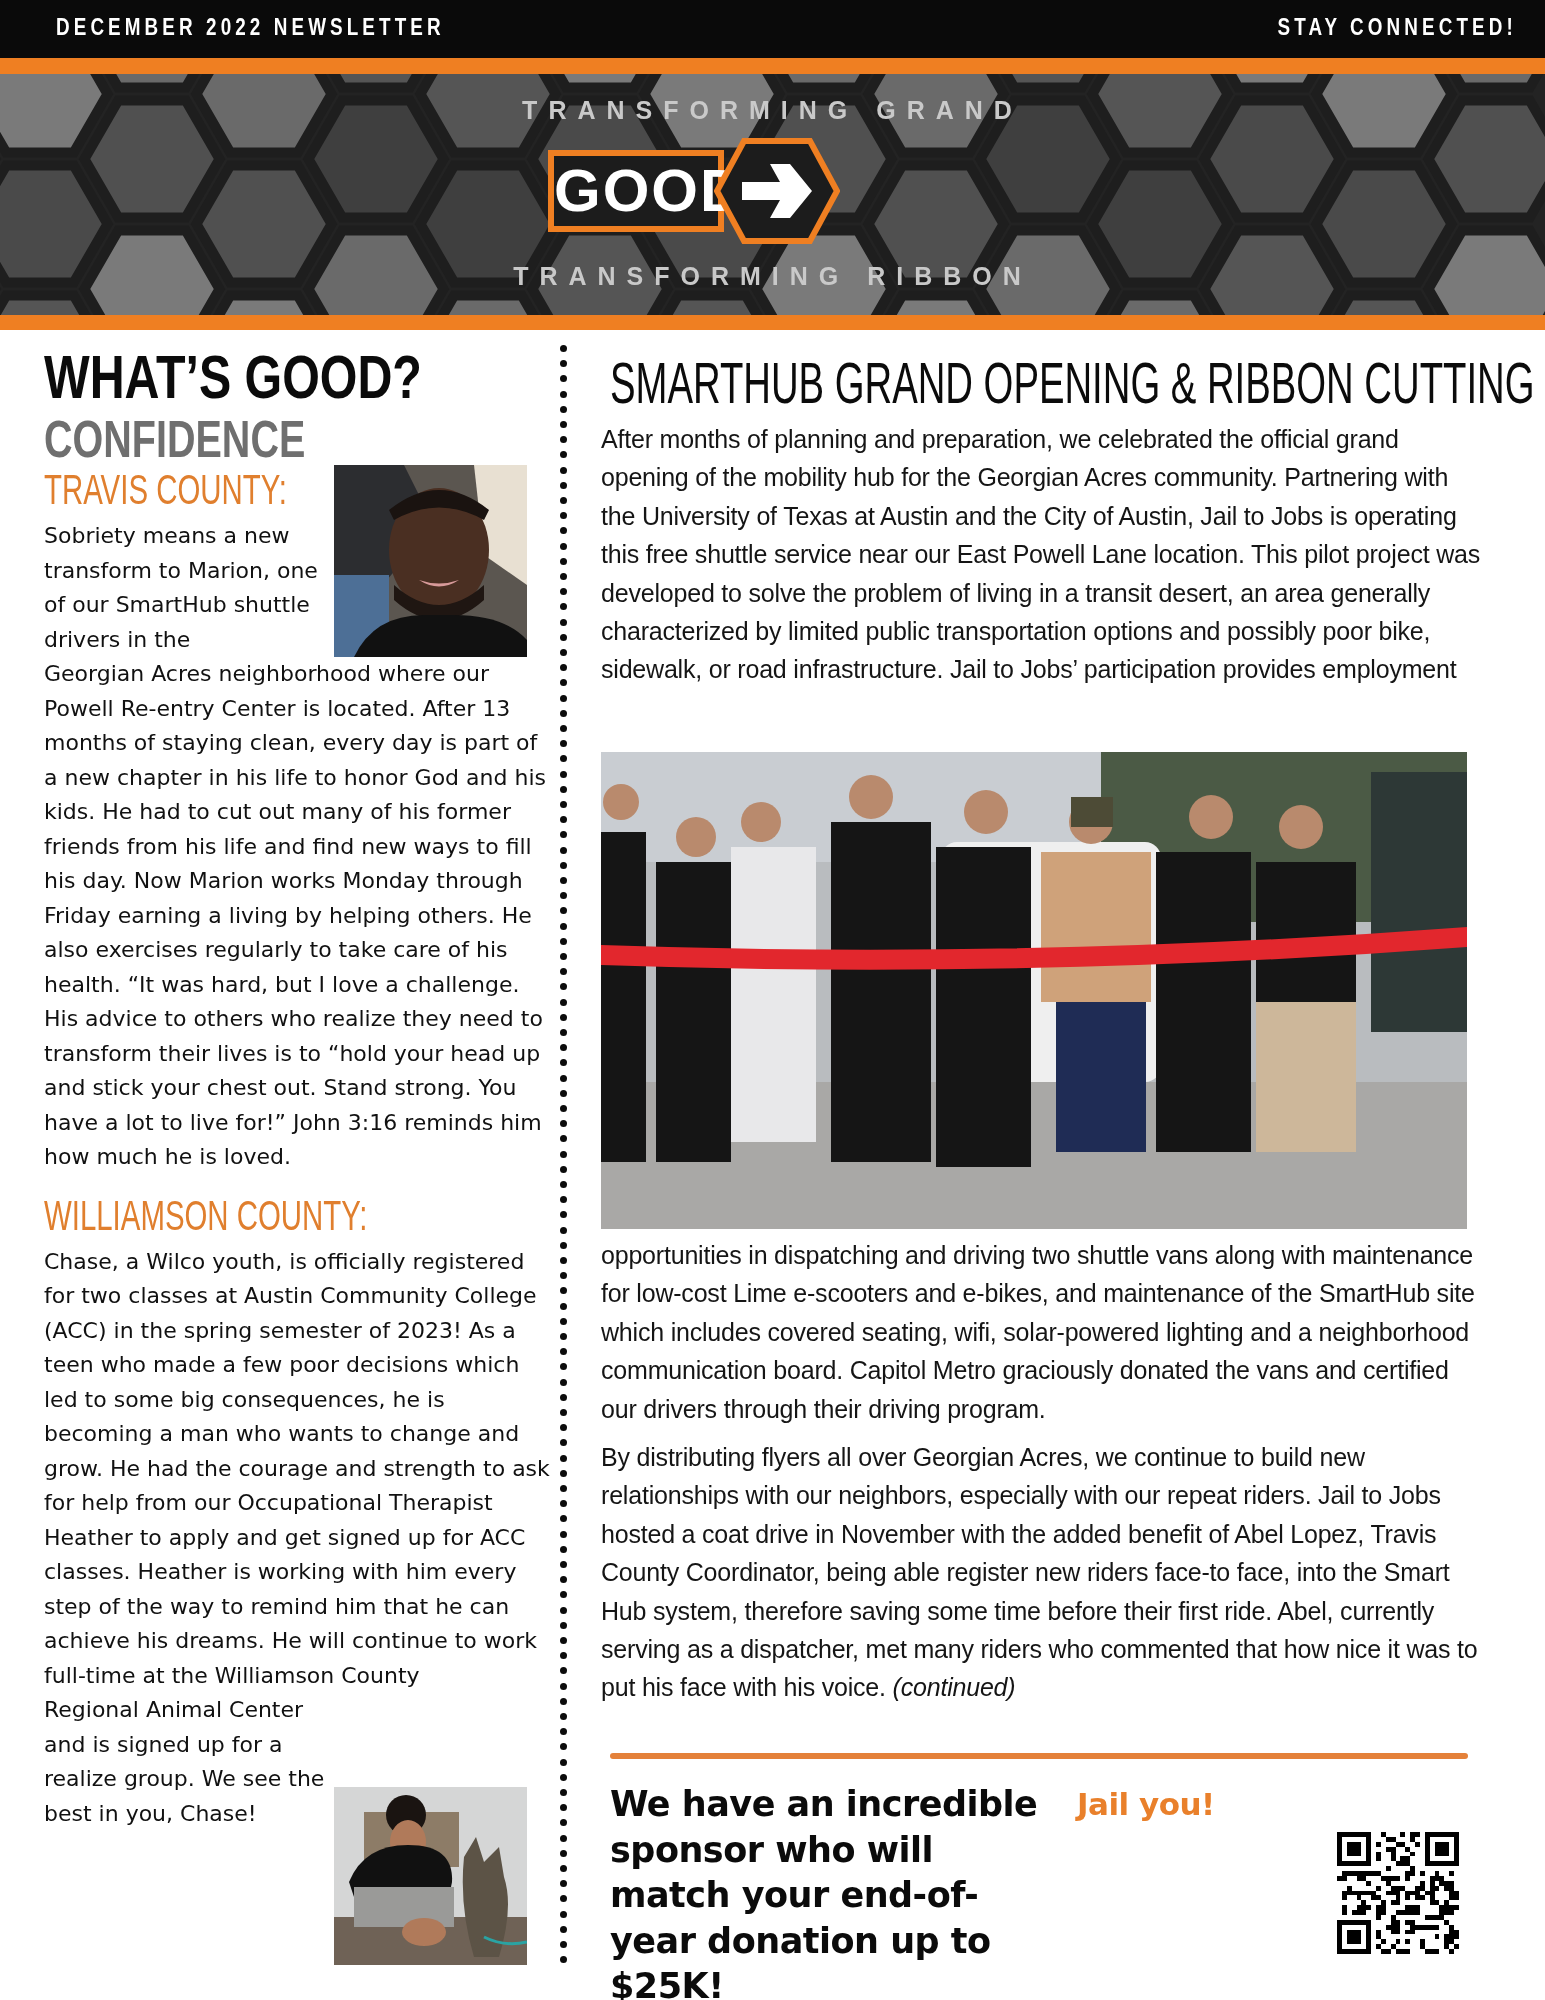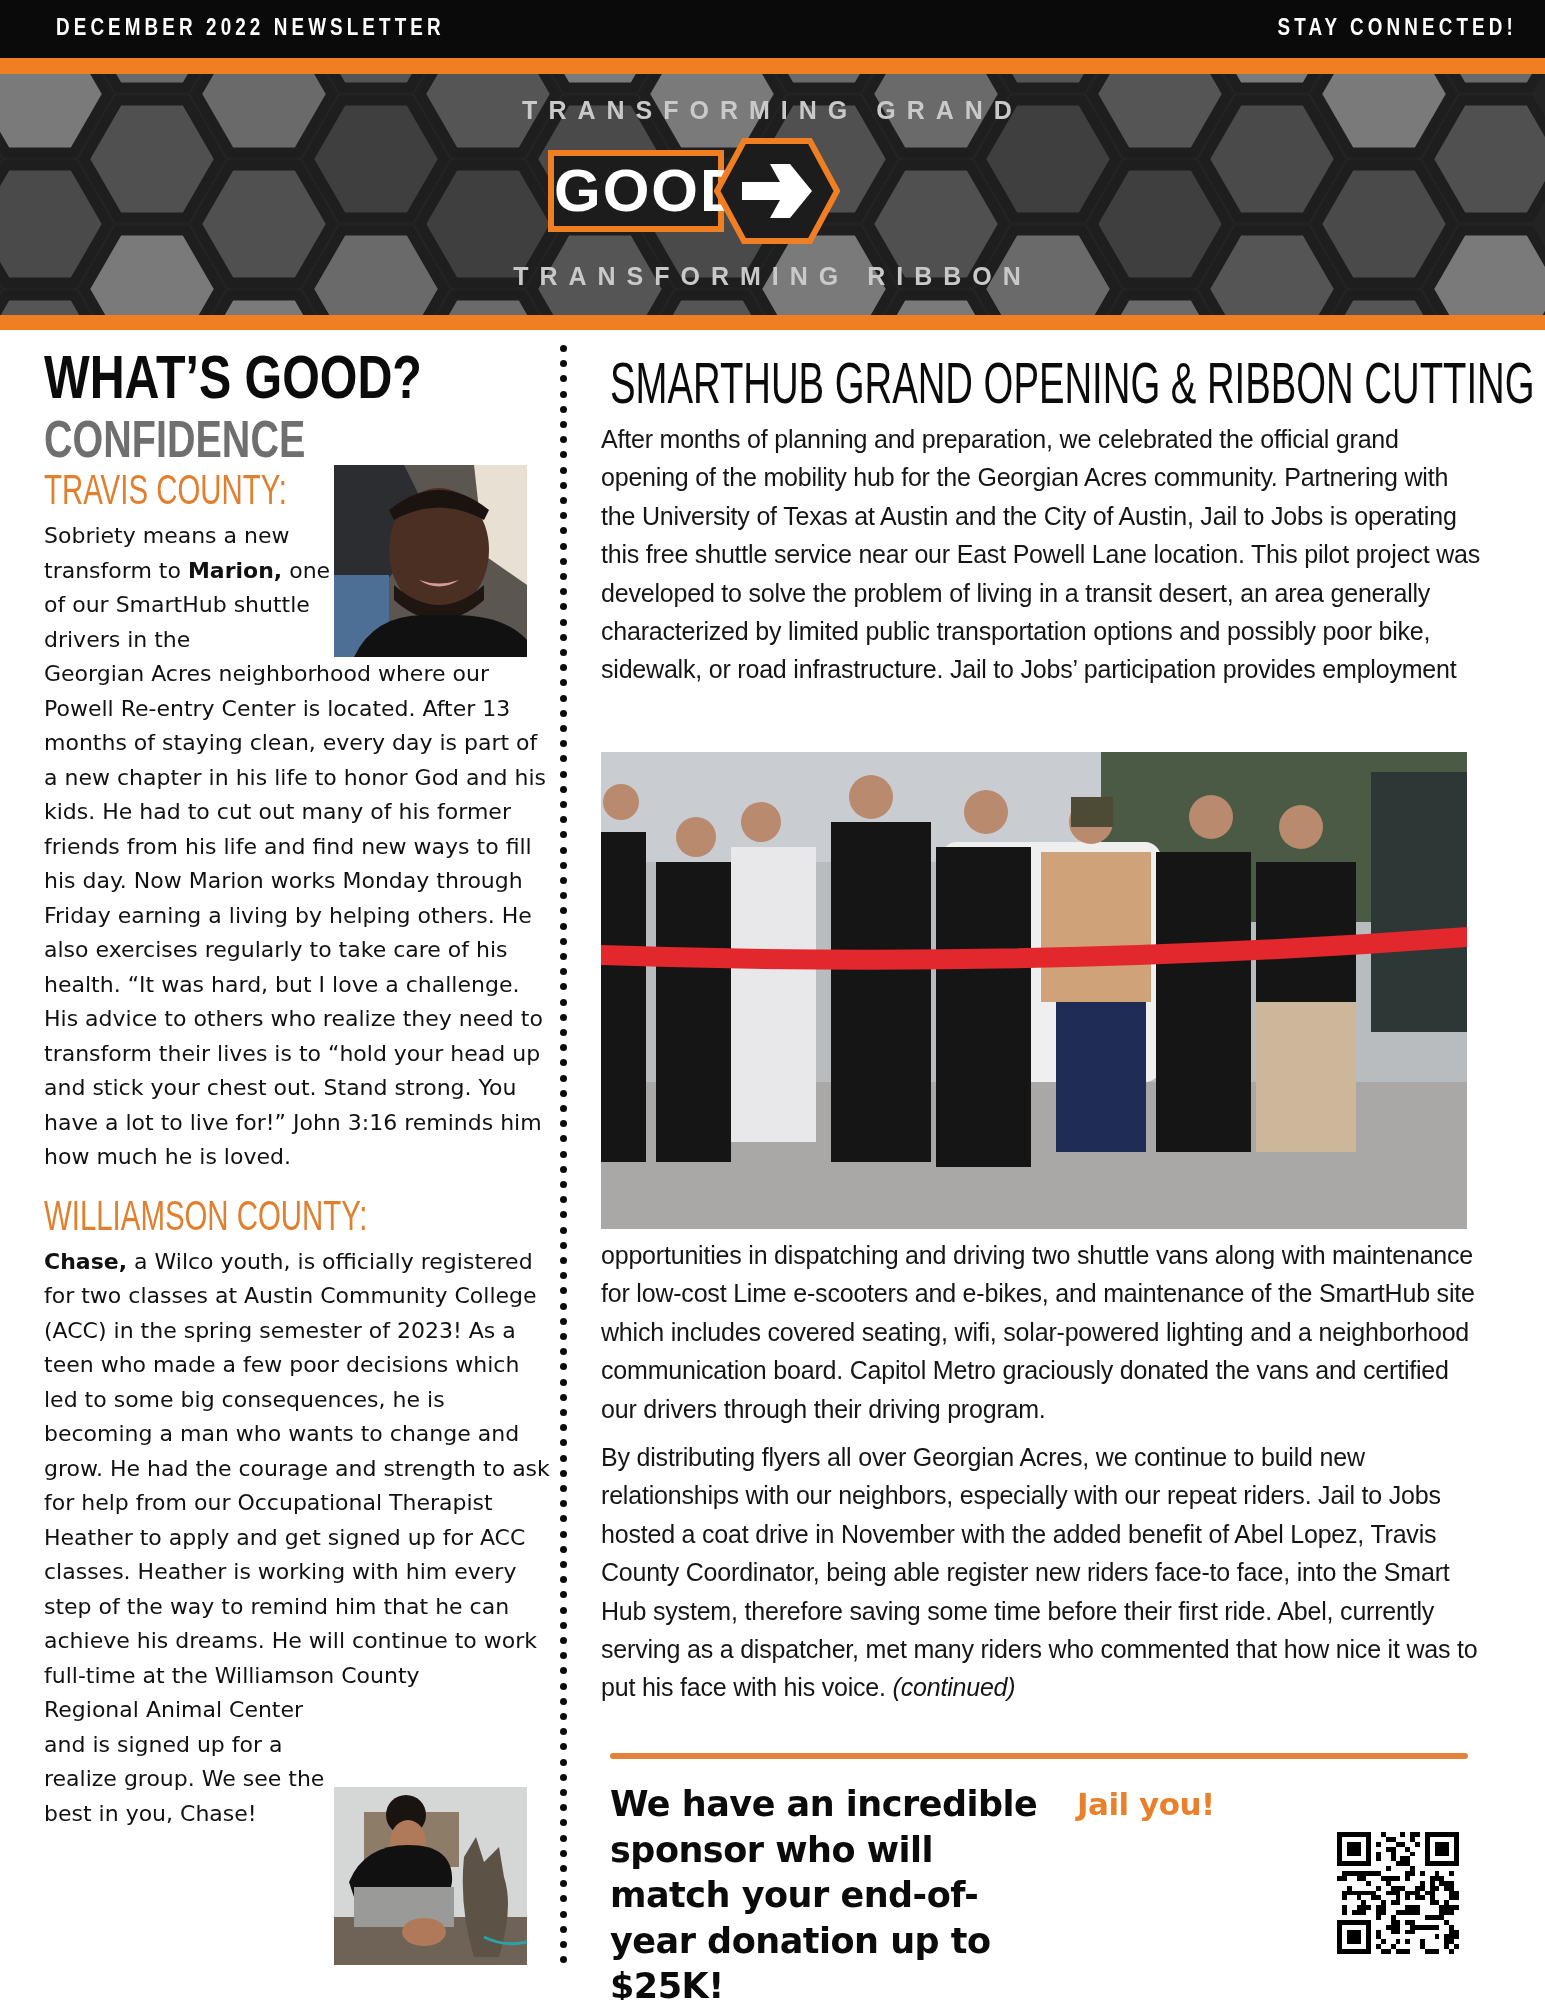--- a/index.html
+++ b/index.html
@@ -46,21 +46,21 @@
   }
   .h-conf {
     font-family: "Liberation Sans", sans-serif; font-weight: bold; font-size: 52px; line-height: 56px;
     color: #6f6f6f; transform: scaleX(0.76); transform-origin: left; white-space: nowrap; margin-top: 2px;
   }
   .h-county {
     font-family: "Liberation Sans", sans-serif; font-size: 42px; line-height: 46px; color: #e07f2e;
     transform: scaleX(0.70); transform-origin: left; white-space: nowrap;
   }
   .body-text { font-family: "DejaVu Sans", sans-serif; font-size: 22px; line-height: 34.5px; color: #111; }
-  .body-text b { font-weight: bold; }
+  .body-text b { font-weight: normal; }
 
   .photo-marion { position: absolute; left: 290px; top: 120px; width: 193px; height: 192px; overflow: hidden; background: #3b3a38; }
   .photo-chase { position: absolute; left: 290px; top: 1442px; width: 193px; height: 178px; overflow: hidden; background: #cfcfcf; }
 
   
   .divider { position: absolute; left: 560px; top: 345px; width: 8px; height: 1625px; }
   .divider .dot { position: absolute; left: 0; width: 7px; height: 7px; border-radius: 50%; background: #0b0b0b; }
 
   
   .right-col { position: absolute; left: 601px; top: 352px; width: 880px; }

